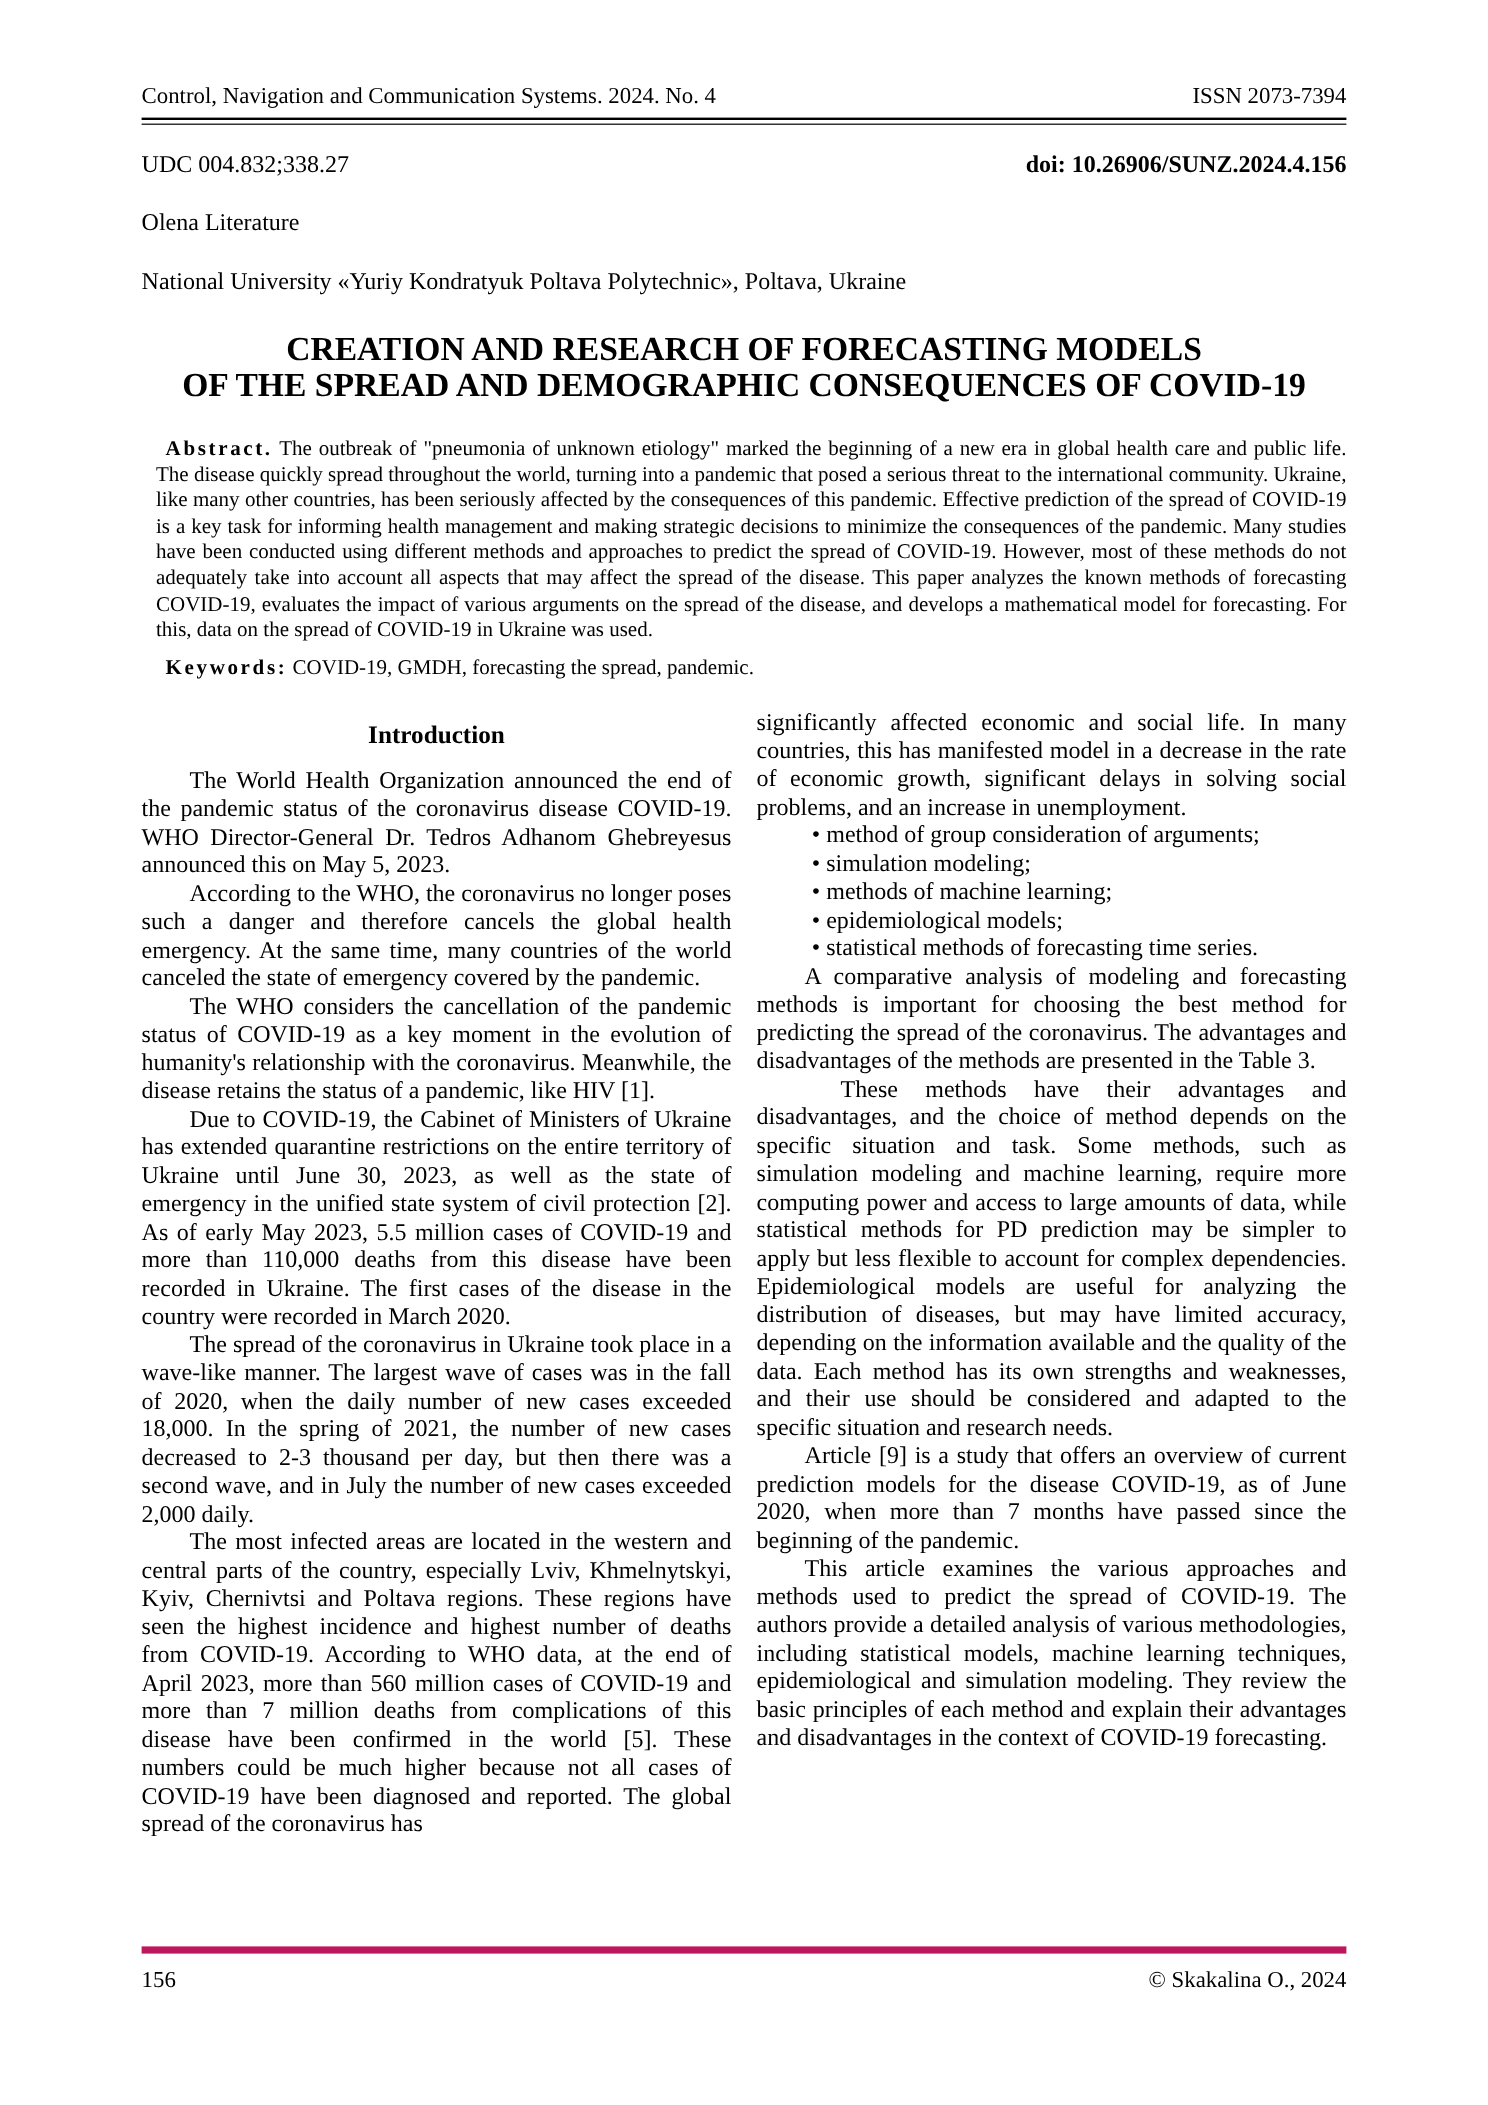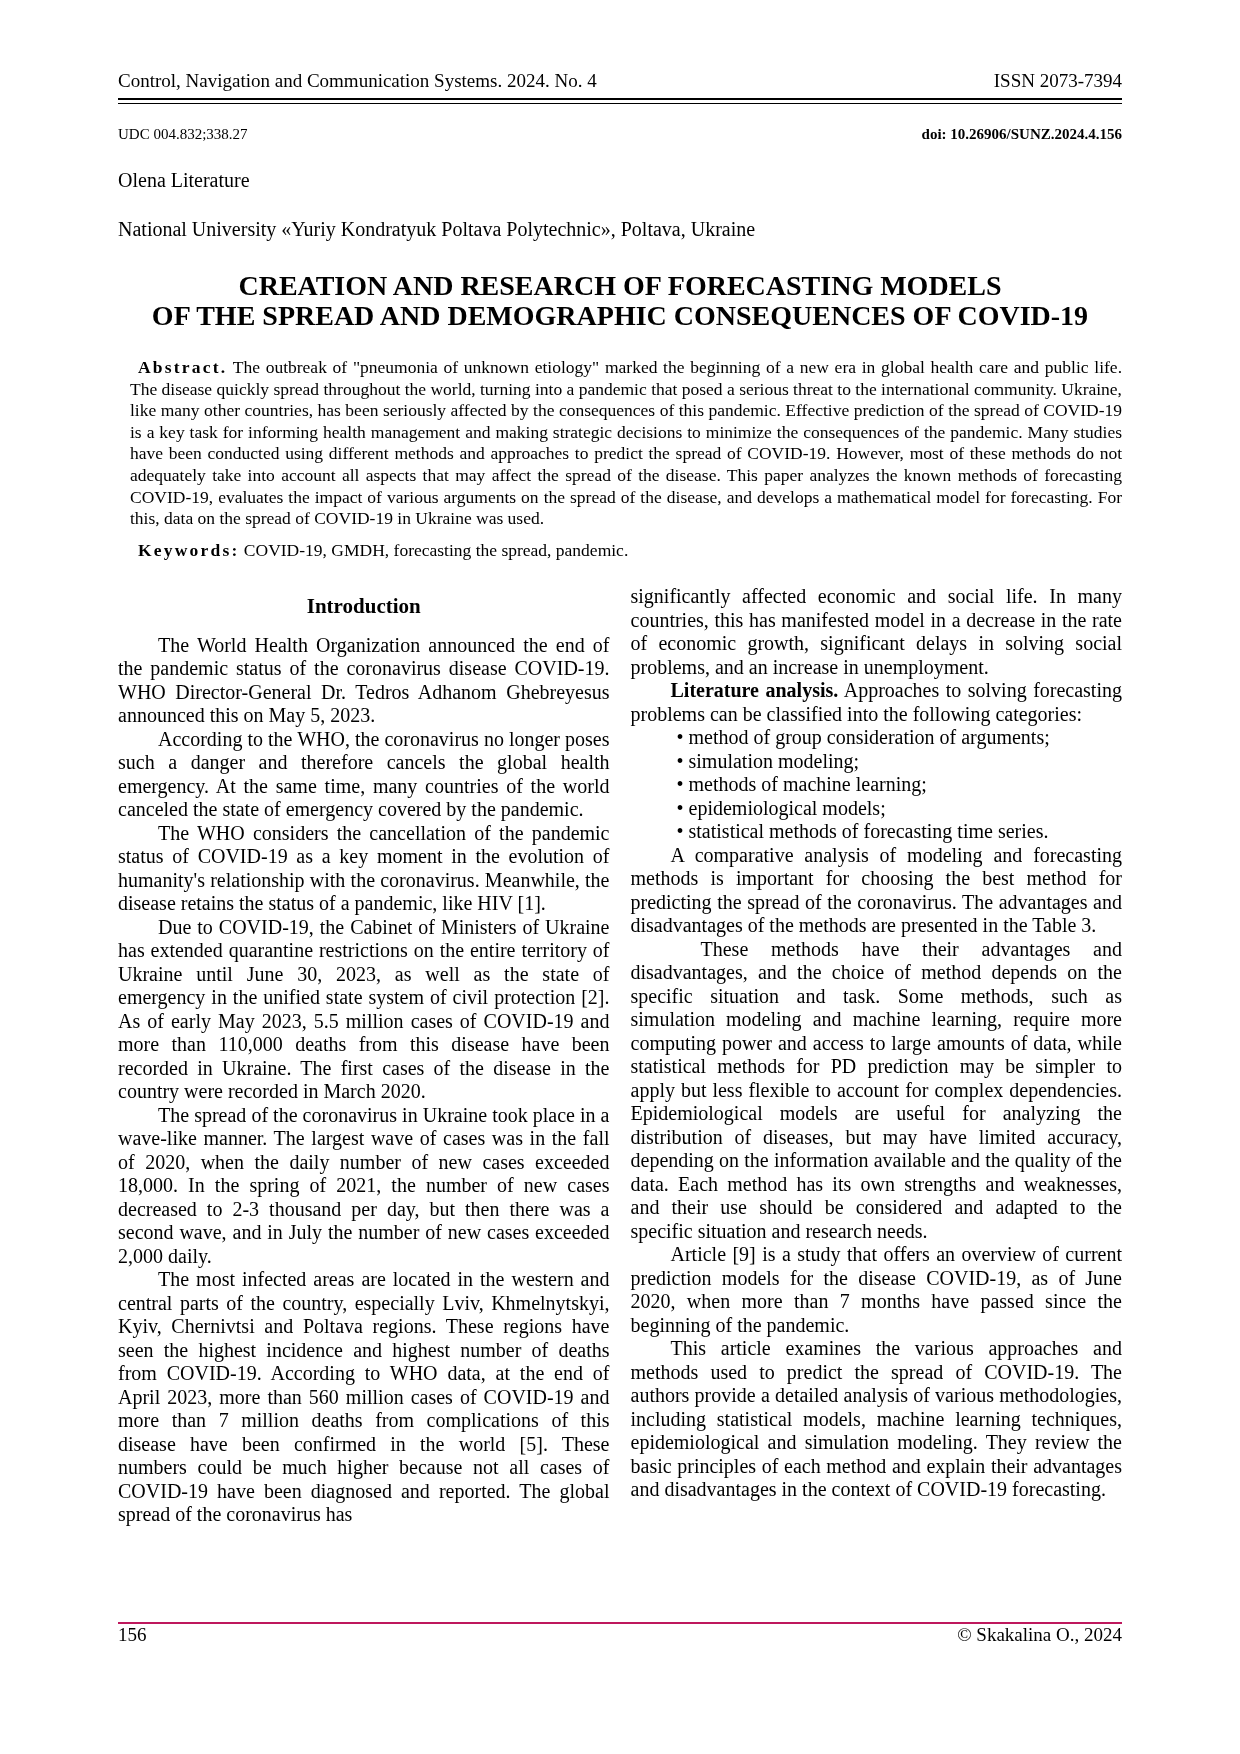--- a/index.html
+++ b/index.html
@@ -3,21 +3,21 @@
 <meta charset="utf-8">
 <style>
   html,body { margin:0; padding:0; background:#ffffff; }
   .page {
     width:1240px; height:1754px; position:relative; box-sizing:border-box;
     padding:70px 118px 0 118px; background:#ffffff; color:#000;
     font-family:"Liberation Serif", serif; overflow:hidden;border-radius:26px;
   }
   .hdr-row { display:flex; justify-content:space-between; align-items:baseline; font-size:19px; }
   .double-rule { margin-top:6px; border-top:2.5px solid #000; border-bottom:1.2px solid #000; height:3px; }
-  .meta-row { display:flex; justify-content:space-between; align-items:baseline; margin-top:22px; font-size:15px; }
+  .meta-row { display:flex; justify-content:space-between; align-items:baseline; margin-top:22px; font-size:20px; }
   .doi { font-weight:bold; }
   .author-line { margin-top:26px; font-size:20px; }
   .affil-line { margin-top:26px; font-size:20px; }
   .paper-title { margin-top:30px; text-align:center; font-weight:bold; font-size:28px; line-height:30px; }
   .abstract-block {
     margin-top:26px; margin-left:12px; font-size:17.5px; line-height:21.6px;
     text-align:justify; text-indent:8px;
   }
   .ls-label { font-weight:bold; letter-spacing:2.2px; }
   .keywords-block { margin-top:10px; margin-left:12px; font-size:17.5px; line-height:21.6px; text-indent:8px; }
@@ -25,21 +25,21 @@
   .col { flex:1; min-width:0; text-align:justify; }
   .intro-heading { text-align:center; font-weight:bold; font-size:21px; margin:10px 0 15px 0; }
   p.bp { margin:0; text-indent:40px; }
   p.cont { margin:0; text-indent:0; }
   p.big-indent { text-indent:70px; }
   ul.bullets { margin:0; padding:0; list-style:none; }
   ul.bullets li { padding-left:46px; }
   ul.bullets li::before { content:"\2022\00a0"; }
   .footer {
     position:absolute; left:118px; right:118px; top:1622px;
-    border-top:2px solid #be185d; padding-top:0;
+    border-top:6px solid #be185d; padding-top:12px;
     display:flex; justify-content:space-between; align-items:baseline; font-size:19px;
   }
 </style>
 </head>
 <body>
 
 <div class="page">
 
   <div class="hdr-row">
     <span>Control, Navigation and Communication Systems. 2024. No. 4</span>
@@ -77,24 +77,20 @@
       <p class="bp">The World Health Organization announced the end of the pandemic status of the coronavirus disease COVID-19. WHO Director-General Dr. Tedros Adhanom Ghebreyesus announced this on May 5, 2023.</p>
       <p class="bp">According to the WHO, the coronavirus no longer poses such a danger and therefore cancels the global health emergency. At the same time, many countries of the world canceled the state of emergency covered by the pandemic.</p>
       <p class="bp">The WHO considers the cancellation of the pandemic status of COVID-19 as a key moment in the evolution of humanity's relationship with the coronavirus. Meanwhile, the disease retains the status of a pandemic, like HIV [1].</p>
       <p class="bp">Due to COVID-19, the Cabinet of Ministers of Ukraine has extended quarantine restrictions on the entire territory of Ukraine until June 30, 2023, as well as the state of emergency in the unified state system of civil protection [2]. As of early May 2023, 5.5 million cases of COVID-19 and more than 110,000 deaths from this disease have been recorded in Ukraine. The first cases of the disease in the country were recorded in March 2020.</p>
       <p class="bp">The spread of the coronavirus in Ukraine took place in a wave-like manner. The largest wave of cases was in the fall of 2020, when the daily number of new cases exceeded 18,000. In the spring of 2021, the number of new cases decreased to 2-3 thousand per day, but then there was a second wave, and in July the number of new cases exceeded 2,000 daily.</p>
       <p class="bp">The most infected areas are located in the western and central parts of the country, especially Lviv, Khmelnytskyi, Kyiv, Chernivtsi and Poltava regions. These regions have seen the highest incidence and highest number of deaths from COVID-19. According to WHO data, at the end of April 2023, more than 560 million cases of COVID-19 and more than 7 million deaths from complications of this disease have been confirmed in the world [5]. These numbers could be much higher because not all cases of COVID-19 have been diagnosed and reported. The global spread of the coronavirus has</p>
     </div>
 
     <div class="col">
       <p class="cont">significantly affected economic and social life. In many countries, this has manifested model in a decrease in the rate of economic growth, significant delays in solving social problems, and an increase in unemployment.</p>
-      <p class="bp">
-        <b>Literature analysis.</b>
-        <span>Approaches to solving forecasting problems can be classified into the following categories:</span>
-      </p>
       <ul class="bullets">
         <li>method of group consideration of arguments;</li>
         <li>simulation modeling;</li>
         <li>methods of machine learning;</li>
         <li>epidemiological models;</li>
         <li>statistical methods of forecasting time series.</li>
       </ul>
       <p class="bp">A comparative analysis of modeling and forecasting methods is important for choosing the best method for predicting the spread of the coronavirus. The advantages and disadvantages of the methods are presented in the Table 3.</p>
       <p class="bp big-indent">These methods have their advantages and disadvantages, and the choice of method depends on the specific situation and task. Some methods, such as simulation modeling and machine learning, require more computing power and access to large amounts of data, while statistical methods for PD prediction may be simpler to apply but less flexible to account for complex dependencies. Epidemiological models are useful for analyzing the distribution of diseases, but may have limited accuracy, depending on the information available and the quality of the data. Each method has its own strengths and weaknesses, and their use should be considered and adapted to the specific situation and research needs.</p>
       <p class="bp">Article [9] is a study that offers an overview of current prediction models for the disease COVID-19, as of June 2020, when more than 7 months have passed since the beginning of the pandemic.</p>

